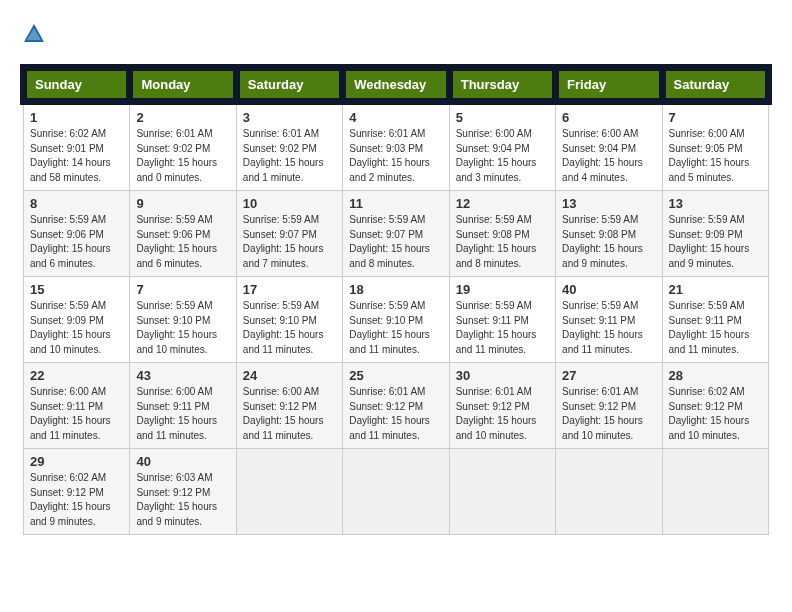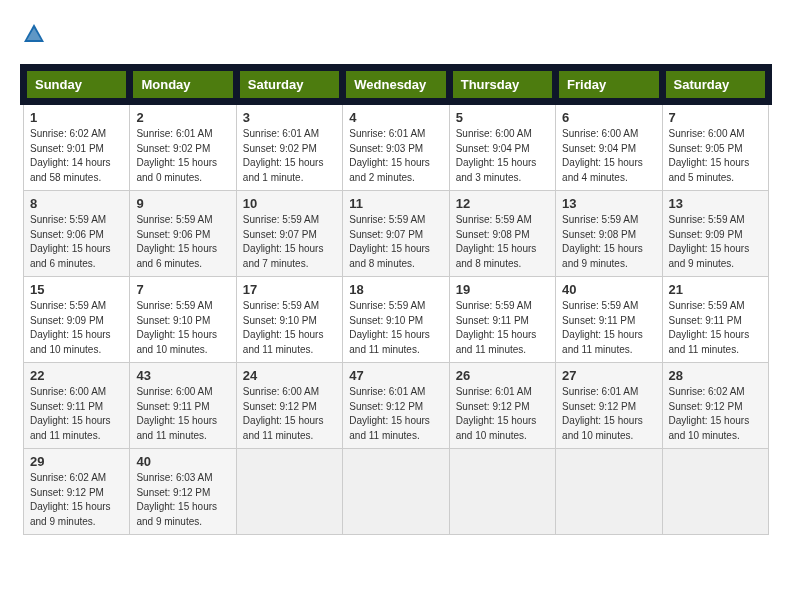--- a/index.html
+++ b/index.html
@@ -323,29 +323,29 @@
       </td>
         <td>
         <span class="day-num">24</span>
         <div class="day-info">
           Sunrise: 6:00 AM<br>
           Sunset: 9:12 PM<br>
           Daylight: 15 hours and 11 minutes.
         </div>
       </td>
         <td>
-        <span class="day-num">47</span>
-        <div class="day-info">
-          Sunrise: 6:01 AM<br>
-          Sunset: 9:12 PM<br>
-          Daylight: 15 hours and 11 minutes.
-        </div>
-      </td>
-        <td>
-        <span class="day-num">26</span>
+        <span class="day-num">25</span>
+        <div class="day-info">
+          Sunrise: 6:01 AM<br>
+          Sunset: 9:12 PM<br>
+          Daylight: 15 hours and 11 minutes.
+        </div>
+      </td>
+        <td>
+        <span class="day-num">30</span>
         <div class="day-info">
           Sunrise: 6:01 AM<br>
           Sunset: 9:12 PM<br>
           Daylight: 15 hours and 10 minutes.
         </div>
       </td>
         <td>
         <span class="day-num">27</span>
         <div class="day-info">
           Sunrise: 6:01 AM<br>

